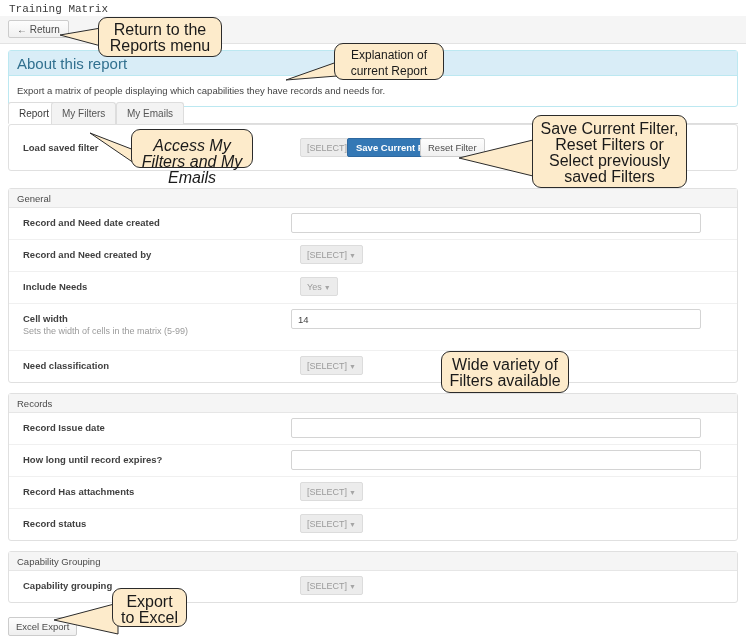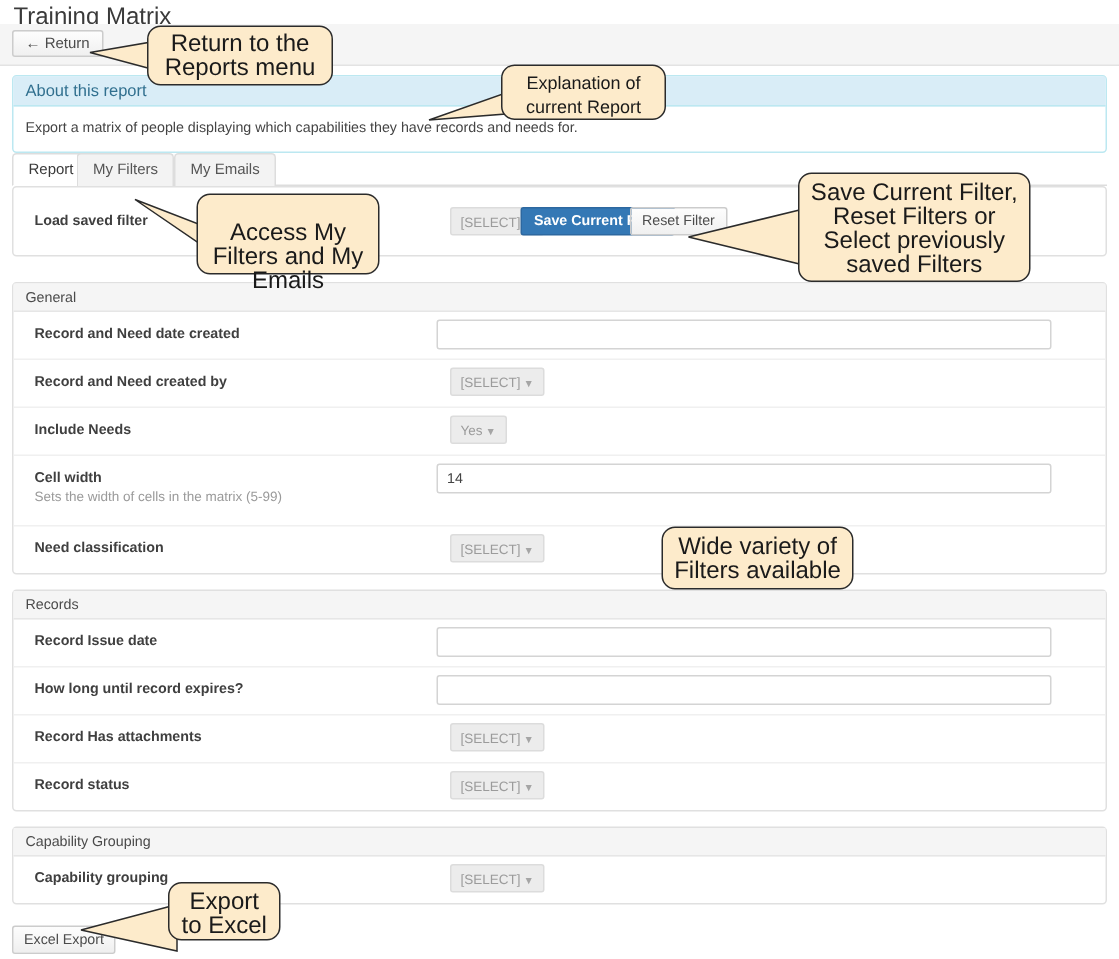--- a/index.html
+++ b/index.html
@@ -15,22 +15,23 @@
     color: #333333;
     position: relative;
     overflow: hidden;
   }
 
   
   .page-title {
     position: absolute;
     left: 9px;
     top: 3px;
-    font-size: 16px;
+    font-size: 11px;
     color: #3a3a3a;
+    font-family: Liberation Mono, monospace;
   }
 
   
   .toolbar {
     position: absolute;
     left: 0;
     top: 16px;
     width: 746px;
     height: 27px;
     background: #f5f5f5;
@@ -61,21 +62,21 @@
     width: 730px;
     border: 1px solid #bce8f1;
     border-radius: 3px;
     box-sizing: border-box;
     background: #ffffff;
   }
   .about-head {
     background: #d9edf7;
     border-bottom: 1px solid #bce8f1;
     color: #31708f;
-    font-size: 11px;
+    font-size: 15px;
     padding: 4px 8px 3px 8px;
   }
   .about-body {
     padding: 9px 8px 10px 8px;
     font-size: 9.5px;
     color: #444444;
   }
 
   
   .tabs {
@@ -405,19 +406,19 @@
     <polygon points="459,158 533,140 533,176" fill="#fdebcb" stroke="#2b2b2b" stroke-width="1"></polygon>
 
     <polygon points="54,620 118,603 118,634" fill="#fdebcb" stroke="#2b2b2b" stroke-width="1"></polygon>
   </svg>
 </div>
 
 <div class="callout" style="left:98px;  top:17px;  width:124px; height:40px;  padding-top:4px;">Return to the Reports menu</div>
 
 <div class="callout" style="left:334px; top:43px;  width:110px; height:37px;  padding-top:3px; font-size:12px;">Explanation of current Report</div>
 
-<div class="callout" style="left:131px; top:129px; width:122px; height:54px;  padding-top:18px;">Access My Filters and My Emails</div>
+<div class="callout" style="left:131px; top:129px; width:122px; height:39px;  padding-top:8px;font-style:italic;">Access My Filters and My Emails</div>
 
 <div class="callout" style="left:532px; top:115px; width:155px; height:73px;  padding-top:5px;">Save Current Filter, Reset Filters or Select previously saved Filters</div>
 
 <div class="callout" style="left:441px; top:351px; width:128px; height:42px;  padding-top:5px;">Wide variety of Filters available</div>
 
 <div class="callout" style="left:112px; top:588px; width:75px;  height:39px;  padding-top:5px;">Export to Excel</div>
 
 </body></html>

